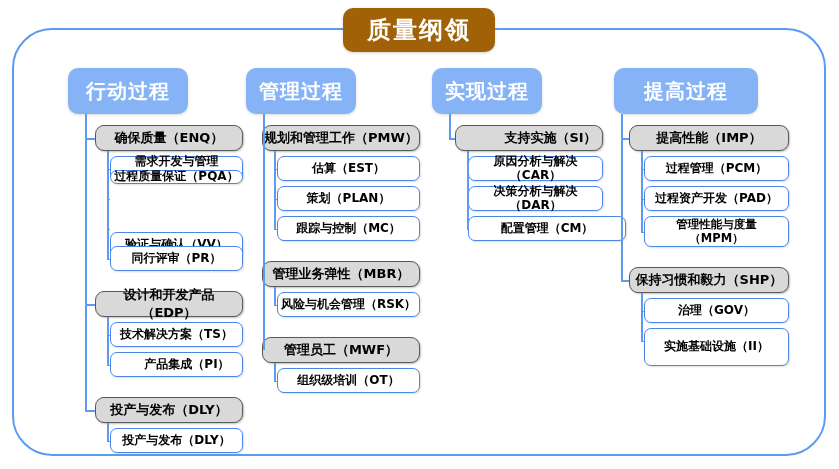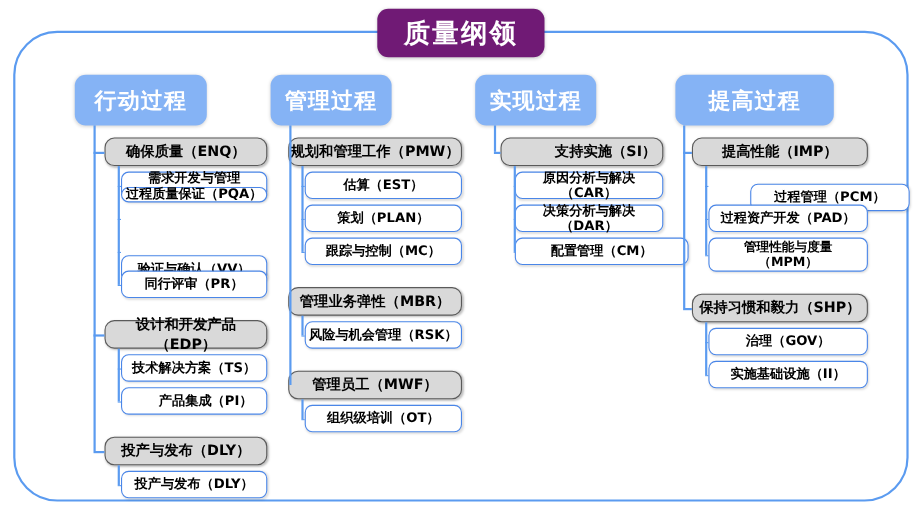--- a/index.html
+++ b/index.html
@@ -15,21 +15,21 @@
   
   .outer-frame{
     position:absolute;left:12px;top:28px;width:814px;height:428px;
     border:2px solid #5b9bf0;border-radius:40px;box-sizing:border-box;
     background:transparent;
   }
 
   
   .title-box{
     position:absolute;left:343px;top:8px;width:152px;height:44px;
-    background:#701a75;border-radius:10px;
+    background:#a16207;border-radius:10px;
     display:flex;align-items:center;justify-content:center;
     color:#ffffff;font-size:24px;font-weight:700;letter-spacing:2px;
     box-shadow:0 1px 3px rgba(0,0,0,.18);
   }
 
   
   .col-header{
     position:absolute;height:46px;
     background:#85b3f5;border-radius:10px;
     display:flex;align-items:center;justify-content:center;
@@ -124,30 +124,30 @@
       <div class="hline" style="left: 467px; top: 168.5px; width: 1px;"></div>
       <div class="leaf-box" style="left: 468px; top: 186px; width: 135px; height: 25px;">决策分析与解决（DAR）</div>
       <div class="hline" style="left: 467px; top: 198.5px; width: 1px;"></div>
       <div class="leaf-box" style="left: 468px; top: 216px; width: 158px; height: 25px;">配置管理（CM）</div>
       <div class="hline" style="left: 467px; top: 228.5px; width: 1px;"></div>
       <div class="vline" style="left: 467px; top: 151px; height: 77.5px;"></div>
       <div class="vline" style="left: 449px; top: 114px; height: 24px;"></div>
       <div class="col-header" style="left: 614px; top: 68px; width: 144px;">提高过程</div>
       <div class="group-box" style="left: 629px; top: 125px; width: 160px; height: 26px;">提高性能（IMP）</div>
       <div class="hline" style="left: 621px; top: 138px; width: 8px;"></div>
-      <div class="leaf-box" style="left: 644px; top: 167px; width: 145px; height: 25px; margin-left: 38px;">过程管理（PCM）</div>
+      <div class="leaf-box" style="left: 644px; top: 156px; width: 145px; height: 25px;">过程管理（PCM）</div>
       <div class="hline" style="left: 641px; top: 168.5px; width: 3px;"></div>
       <div class="leaf-box" style="left: 644px; top: 186px; width: 145px; height: 25px;">过程资产开发（PAD）</div>
       <div class="hline" style="left: 641px; top: 198.5px; width: 3px;"></div>
       <div class="leaf-box two-line" style="left: 644px; top: 216px; width: 145px; height: 31px;">管理性能与度量<br>（MPM）</div>
       <div class="hline" style="left: 641px; top: 231.5px; width: 3px;"></div>
       <div class="vline" style="left: 641px; top: 151px; height: 80.5px;"></div>
       <div class="group-box" style="left: 629px; top: 267px; width: 160px; height: 26px;">保持习惯和毅力（SHP）</div>
       <div class="hline" style="left: 621px; top: 280px; width: 8px;"></div>
       <div class="leaf-box" style="left: 644px; top: 298px; width: 145px; height: 25px;">治理（GOV）</div>
       <div class="hline" style="left: 641px; top: 310.5px; width: 3px;"></div>
-      <div class="leaf-box" style="left: 644px; top: 328px; width: 145px; height: 25px;">实施基础设施（II）</div>
+      <div class="leaf-box" style="left: 644px; top: 328px; width: 145px; height: 38px;">实施基础设施（II）</div>
       <div class="hline" style="left: 641px; top: 340.5px; width: 3px;"></div>
       <div class="vline" style="left: 641px; top: 293px; height: 47.5px;"></div>
       <div class="vline" style="left: 621px; top: 114px; height: 166px;"></div>
     </div>
 
 </div>
 
 </body></html>

